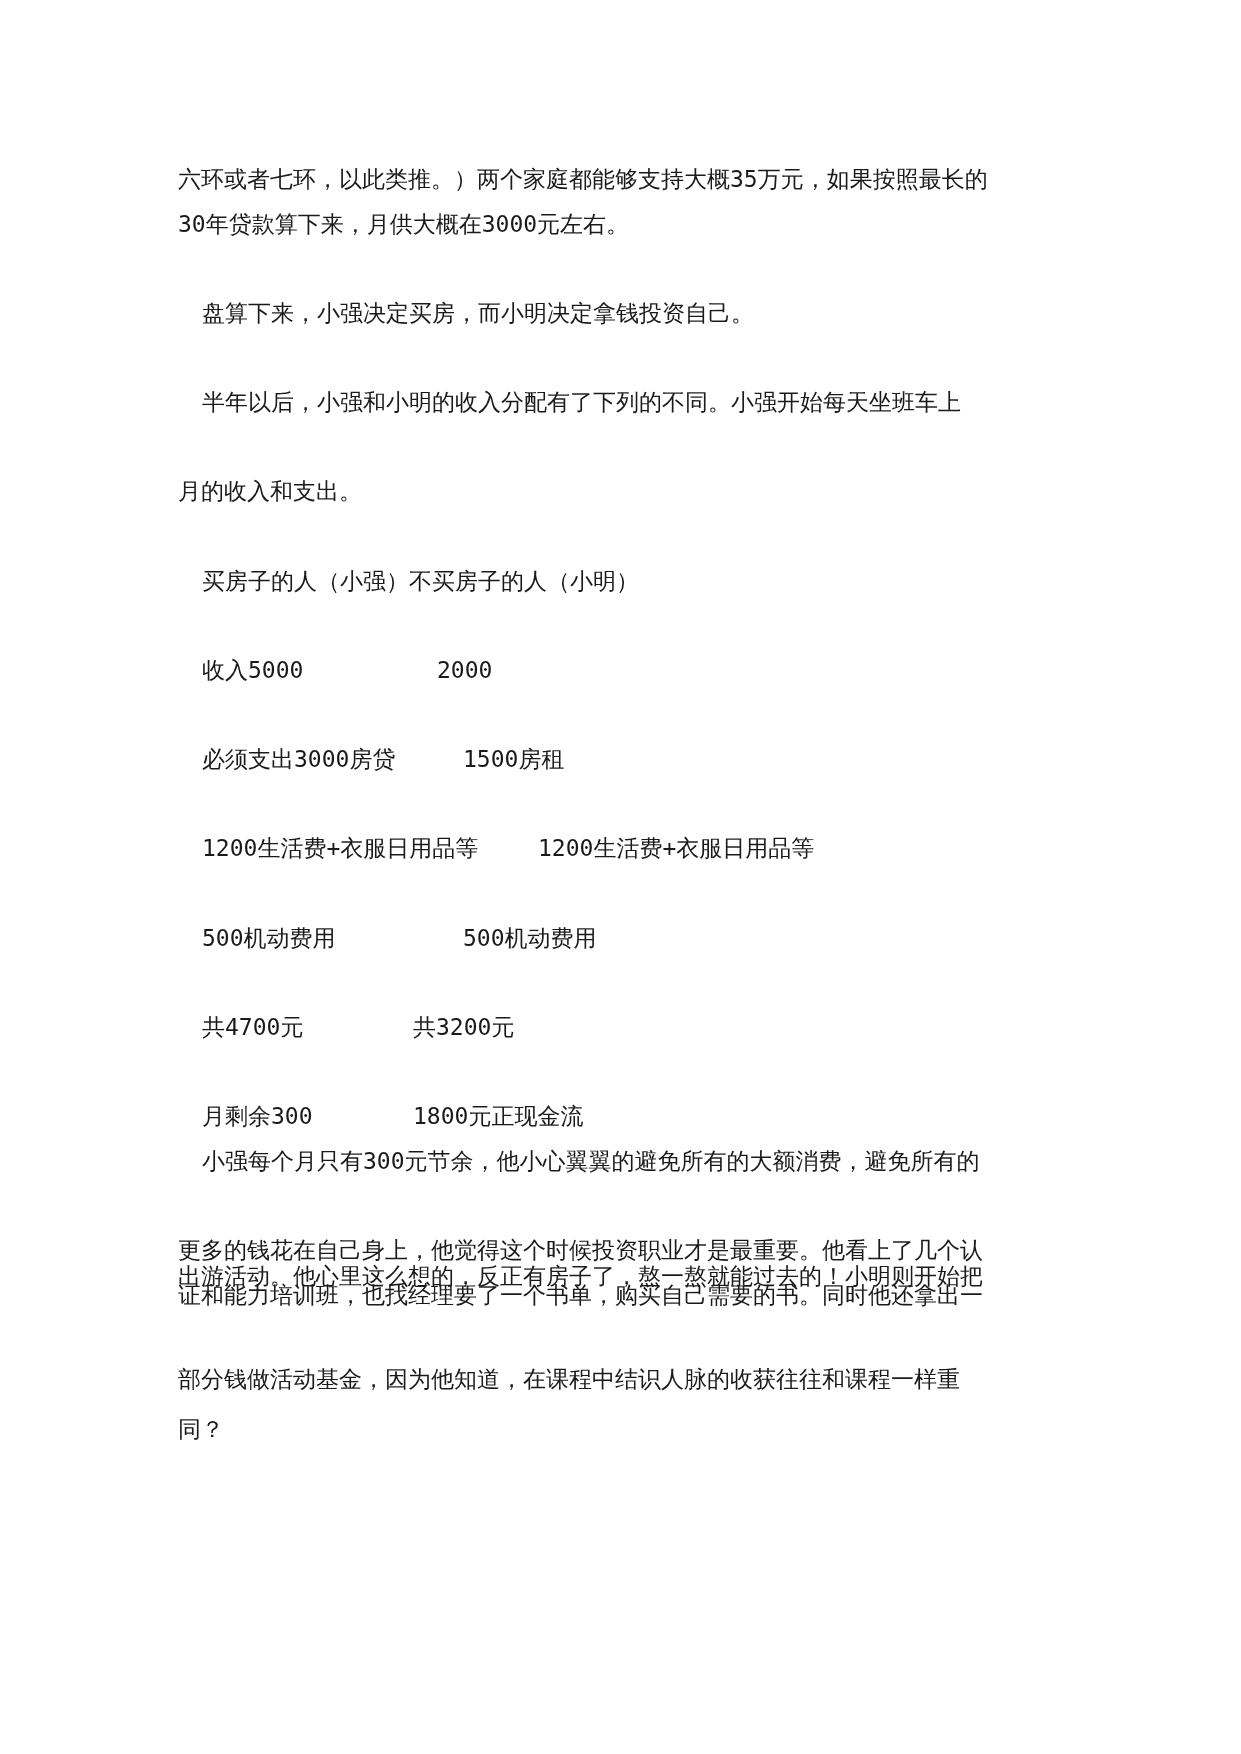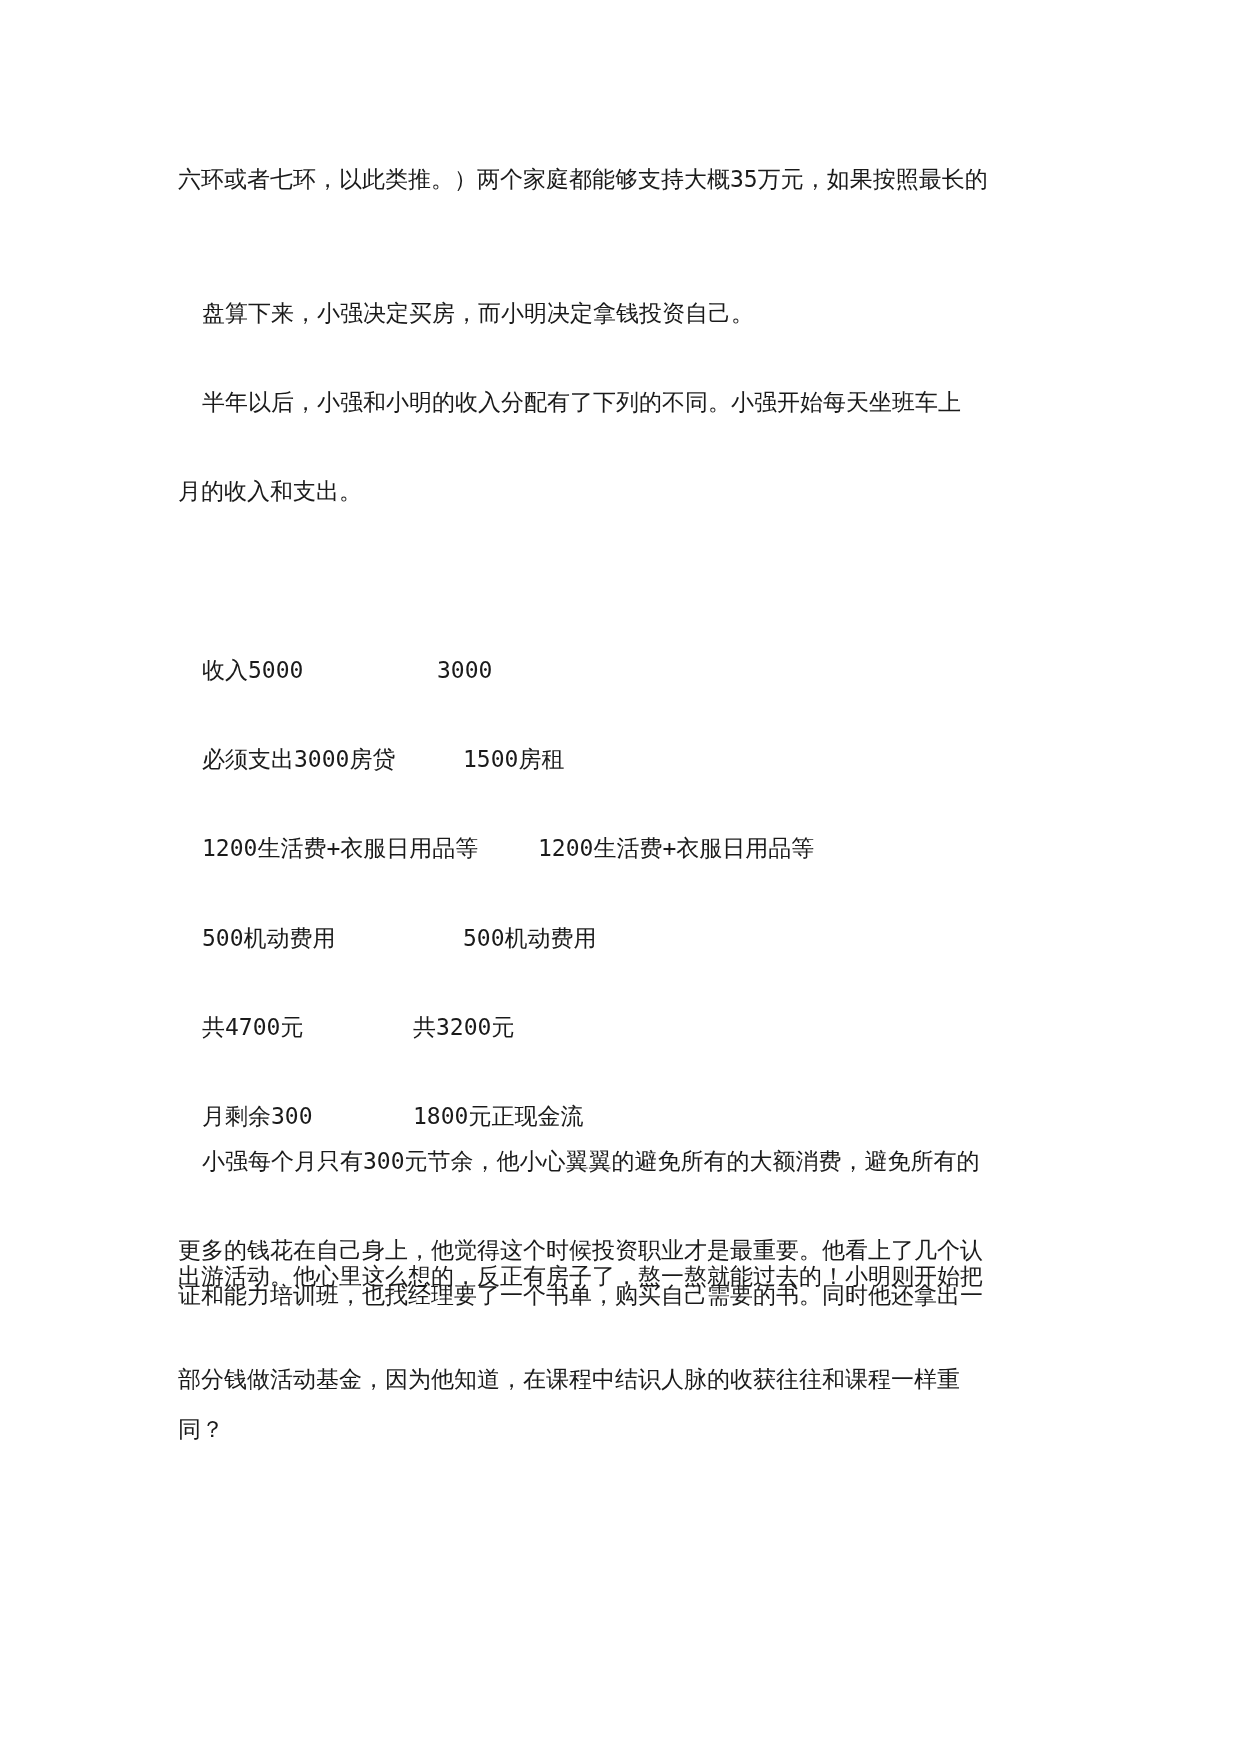--- a/index.html
+++ b/index.html
@@ -7,29 +7,31 @@
       font-family: "DejaVu Sans Mono", "Liberation Mono", monospace; color: #1a1a1a; }
     .page { position: absolute; left: 0; top: 0; width: 1033px; height: 1754px; }
     .line { position: absolute; left: 178px; font-size: 23px; line-height: 30px; white-space: pre; letter-spacing: 0px; }
     .indent { left: 202px; }
   </style>
 </head>
 <body>
 
 <div class="page">
   <div class="line" style="top:164px">六环或者七环，以此类推。）两个家庭都能够支持大概35万元，如果按照最长的</div>
+  <div class="line" style="top:209px">30年贷款算下来，月供大概在3000元左右。</div>
 
   <div class="line indent" style="top:298px">盘算下来，小强决定买房，而小明决定拿钱投资自己。</div>
 
   <div class="line indent" style="top:387px">半年以后，小强和小明的收入分配有了下列的不同。小强开始每天坐班车上</div>
   <div class="line" style="top:476px">月的收入和支出。</div>
 
+  <div class="line indent" style="top:566px">买房子的人（小强）不买房子的人（小明）</div>
 
   <div class="line indent" style="top:655px">收入5000</div>
-  <div class="line" style="top:655px; left:437px">3000</div>
+  <div class="line" style="top:655px; left:437px">2000</div>
 
   <div class="line indent" style="top:744px">必须支出3000房贷</div>
   <div class="line" style="top:744px; left:463px">1500房租</div>
 
   <div class="line indent" style="top:833px">1200生活费+衣服日用品等</div>
   <div class="line" style="top:833px; left:538px">1200生活费+衣服日用品等</div>
 
   <div class="line indent" style="top:923px">500机动费用</div>
   <div class="line" style="top:923px; left:463px">500机动费用</div>
 

